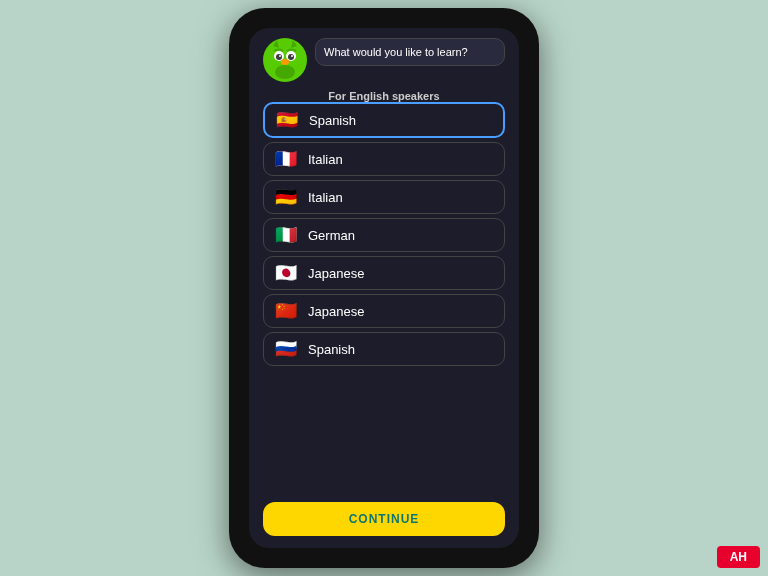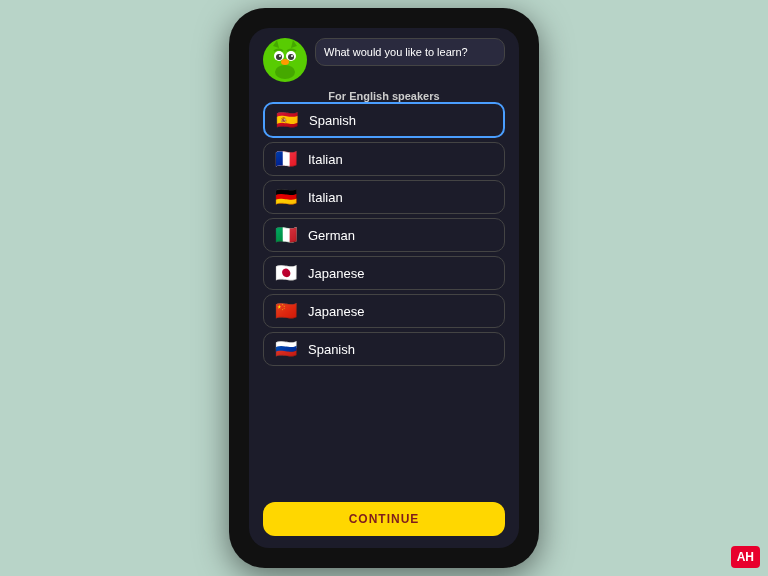--- a/index.html
+++ b/index.html
@@ -101,35 +101,35 @@
     }
 
     .continue-btn {
       width: 100%;
       padding: 10px;
       background: #FFD700;
       border: none;
       border-radius: 12px;
       font-size: 12px;
       font-weight: bold;
-      color: #7f1d1d;
+      color: #0f766e;
       cursor: pointer;
       letter-spacing: 1px;
       margin-top: 12px;
     }
 
     .ah-badge {
       position: absolute;
       bottom: 8px;
       right: 8px;
       background: #e8002d;
       color: white;
       font-size: 12px;
       font-weight: bold;
-      padding: 4px 6px;
+      padding: 4px 13px;
       border-radius: 4px;
     }
 
     
     .owl-circle {
       width: 44px;
       height: 44px;
     }
   </style>
 </head>

